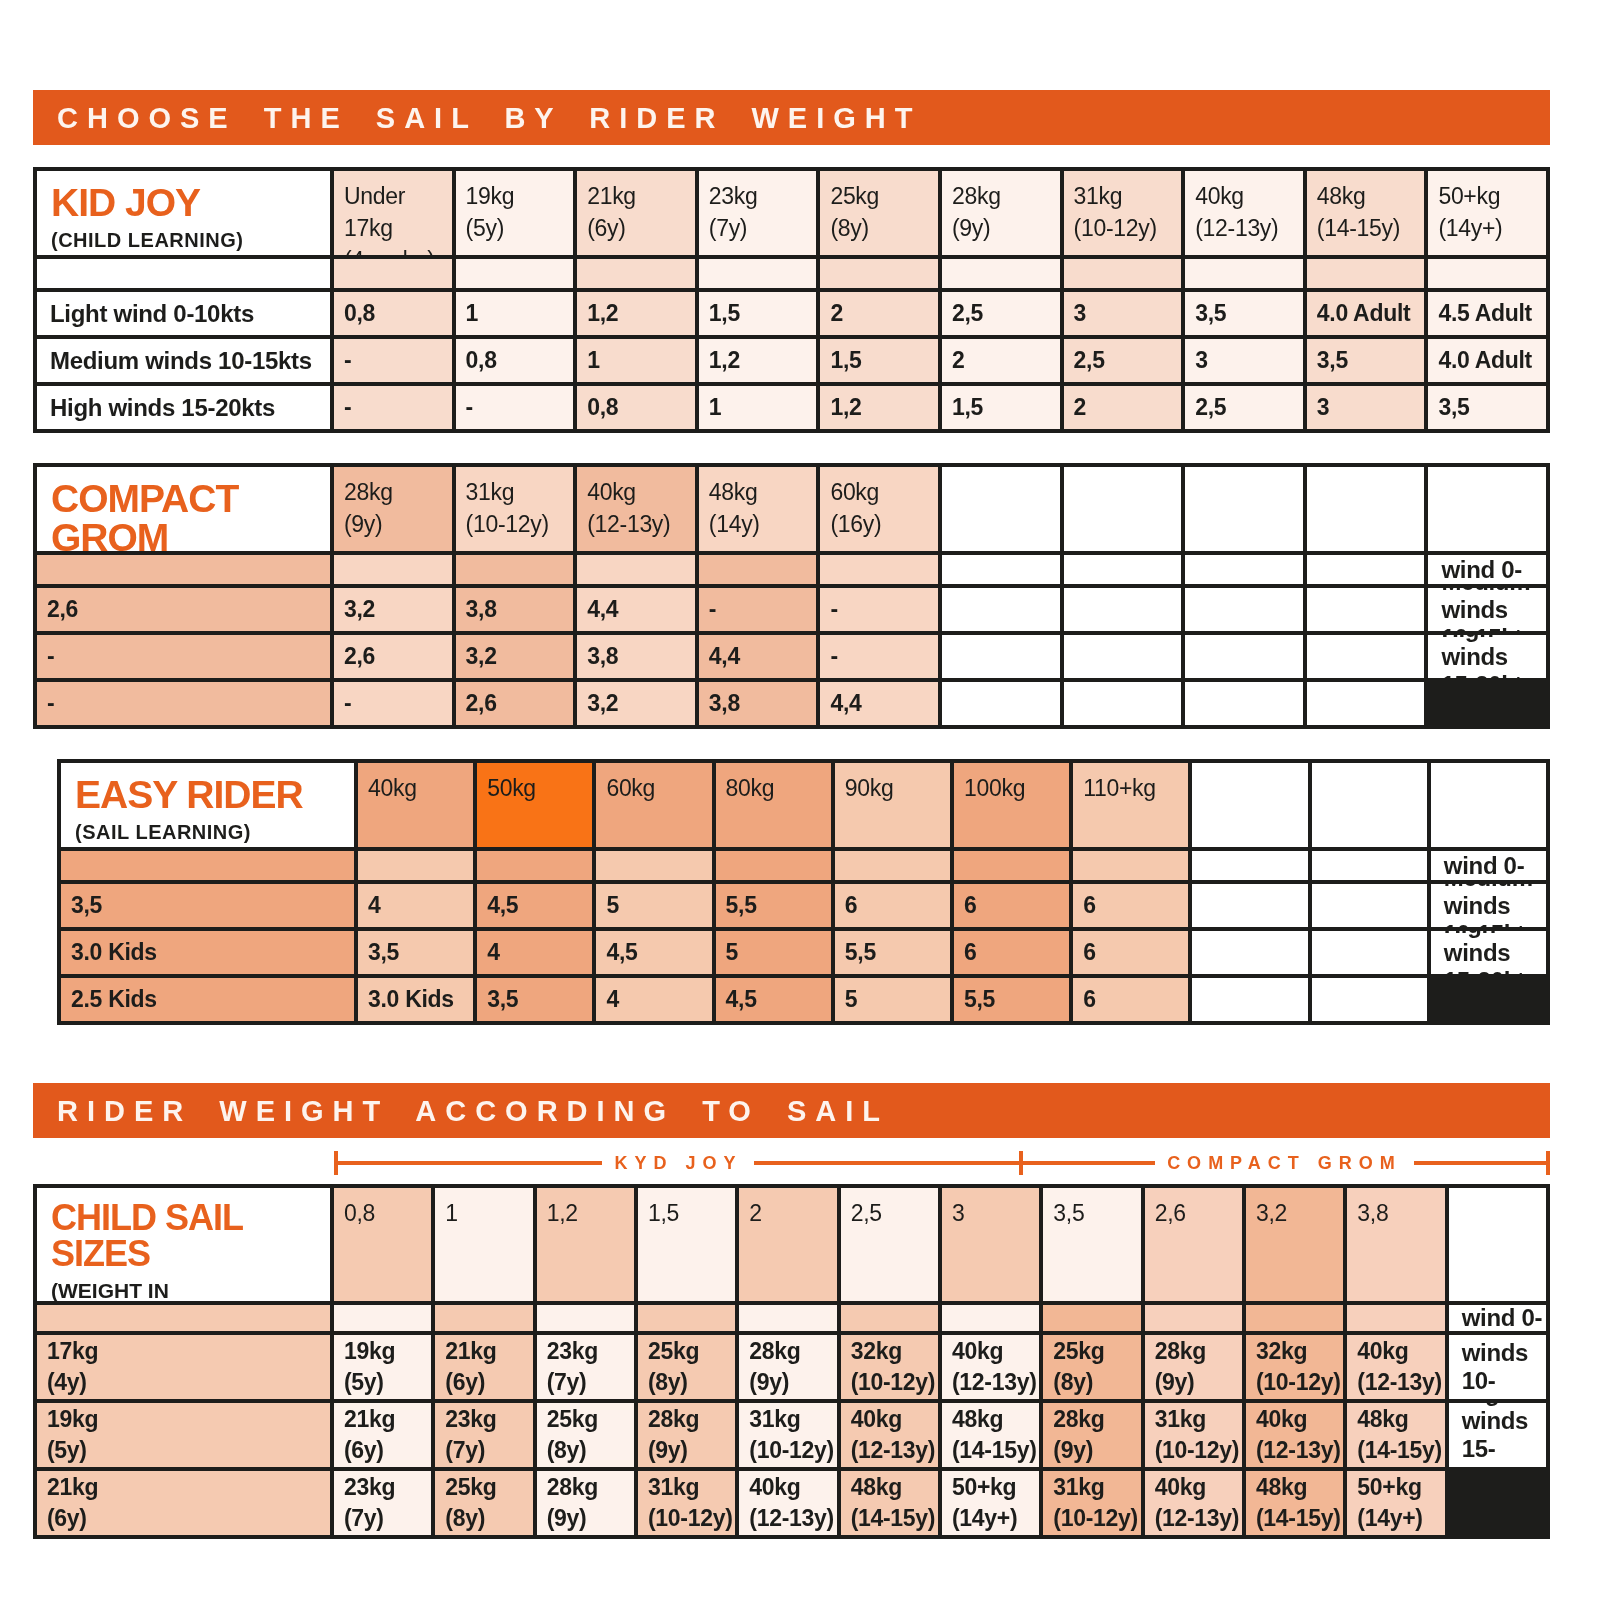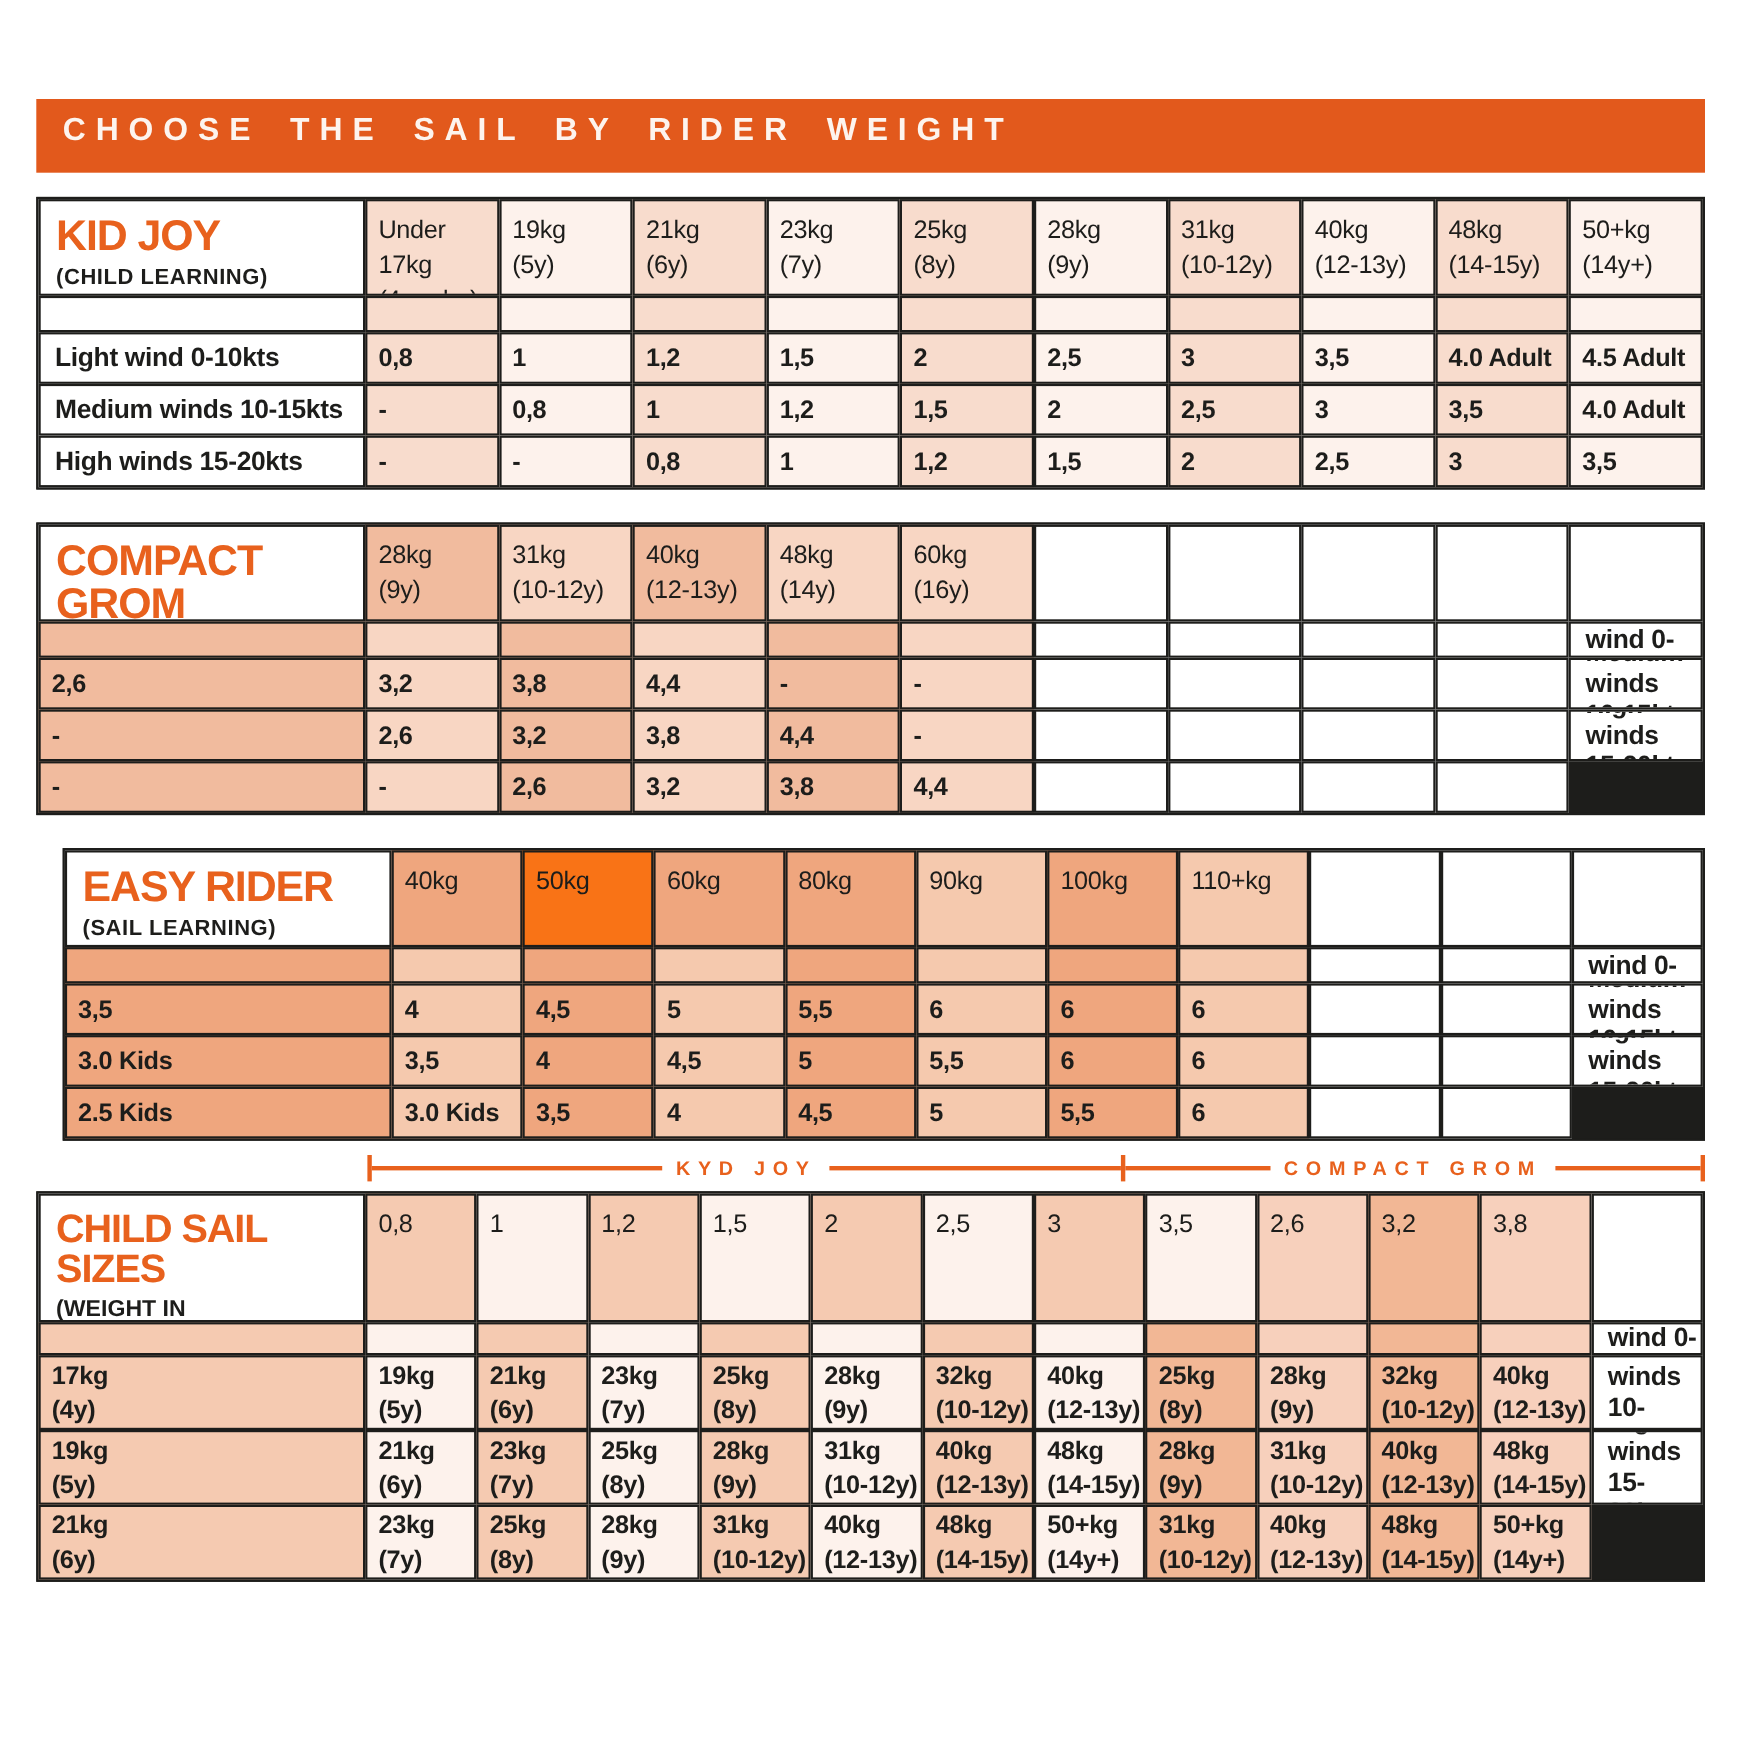--- a/index.html
+++ b/index.html
@@ -1,20 +1,20 @@
 <!DOCTYPE html>
 <html><head>
 <meta charset="utf-8">
 <style>
   html,body{margin:0;padding:0;background:#ffffff;}
   .page{width:1600px;height:1600px;background:#ffffff;position:relative;
         font-family:"Liberation Sans", sans-serif; color:#1d1d1b; overflow:hidden;}
   .content{padding-left:33px;width:1517px;}
 
-  .bar{width:1517px;height:67px;background:#e2591c;color:#fdf4ee;
+  .bar{width:1517px;height:55px;background:#e2591c;color:#fdf4ee;
        font-size:29px;font-weight:bold;letter-spacing:9px;word-spacing:10px;
        line-height:56px;padding-left:24px;box-sizing:border-box;}
   .bar1{margin-top:90px;}
   .bar2{margin-top:58px;}
 
   .grid{display:grid;border:2px solid #1d1d1b;background:#1d1d1b;}
   .tbl-gap{margin-top:22px;}
   .tbl-gap2{margin-top:30px;}
   .rows-sail{grid-template-rows:88px 33px 47px 47px 47px;}
   .rows-size{grid-template-rows:117px 30px 68px 68px 68px;}
@@ -243,20 +243,23 @@
           <div class="cell cell-value" style="background: rgb(245, 201, 174);">4</div>
           <div class="cell cell-value" style="background: rgb(239, 166, 126);">4,5</div>
           <div class="cell cell-value" style="background: rgb(245, 201, 174);">5</div>
           <div class="cell cell-value" style="background: rgb(239, 166, 126);">5,5</div>
           <div class="cell cell-value" style="background: rgb(245, 201, 174);">6</div>
           <div class="cell cell-value" style="background: rgb(255, 255, 255);"></div>
           <div class="cell cell-value" style="background: rgb(255, 255, 255);"></div>
         </div>
       </div>
 
+    <div class="bar bar2">
+      <span>RIDER WEIGHT ACCORDING TO SAIL</span>
+    </div>
 
     <div class="bracket" id="bracket">
         <div class="bgrp" style="flex-grow: 8;">
           <div class="tick"></div>
           <div class="bline"></div>
           <div class="blabel">KYD JOY</div>
           <div class="bline"></div>
         </div>
         <div class="bgrp" style="flex-grow: 4;">
           <div class="tick"></div>

